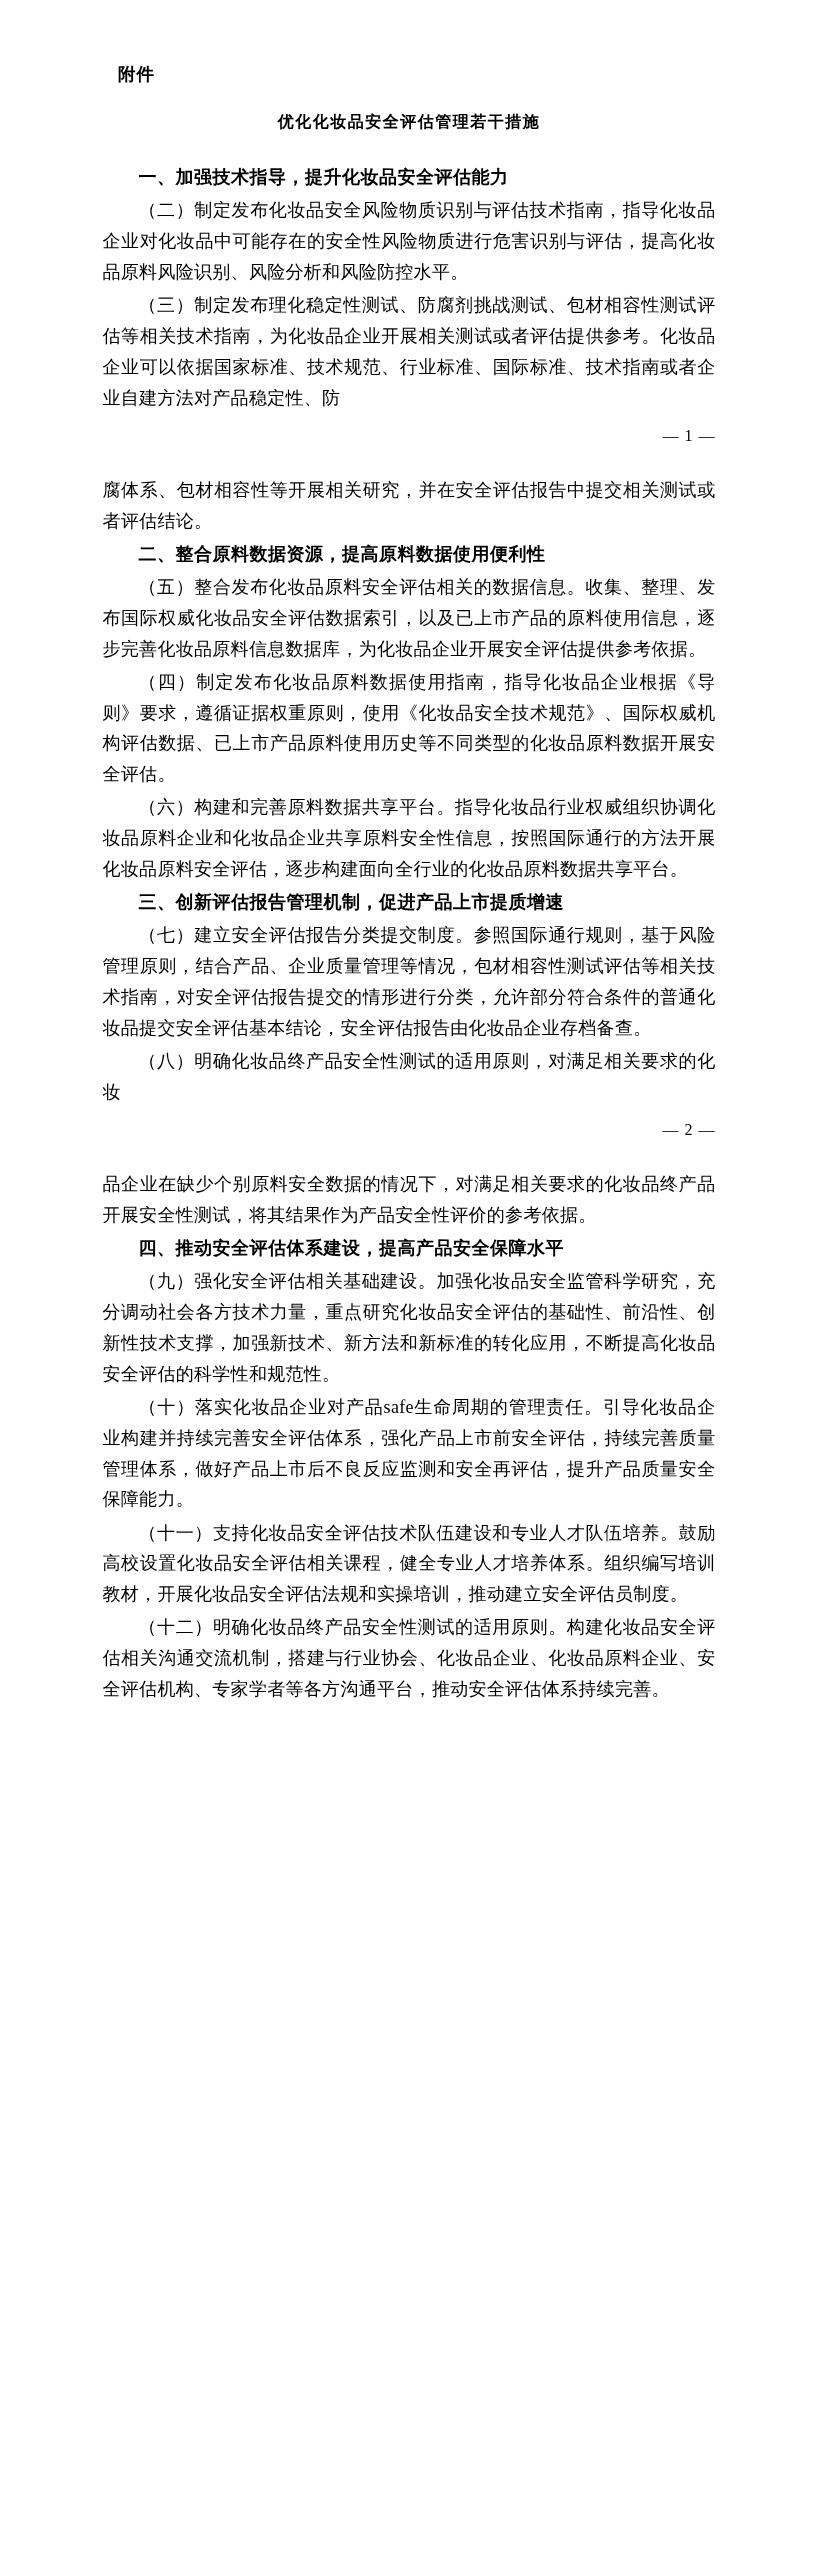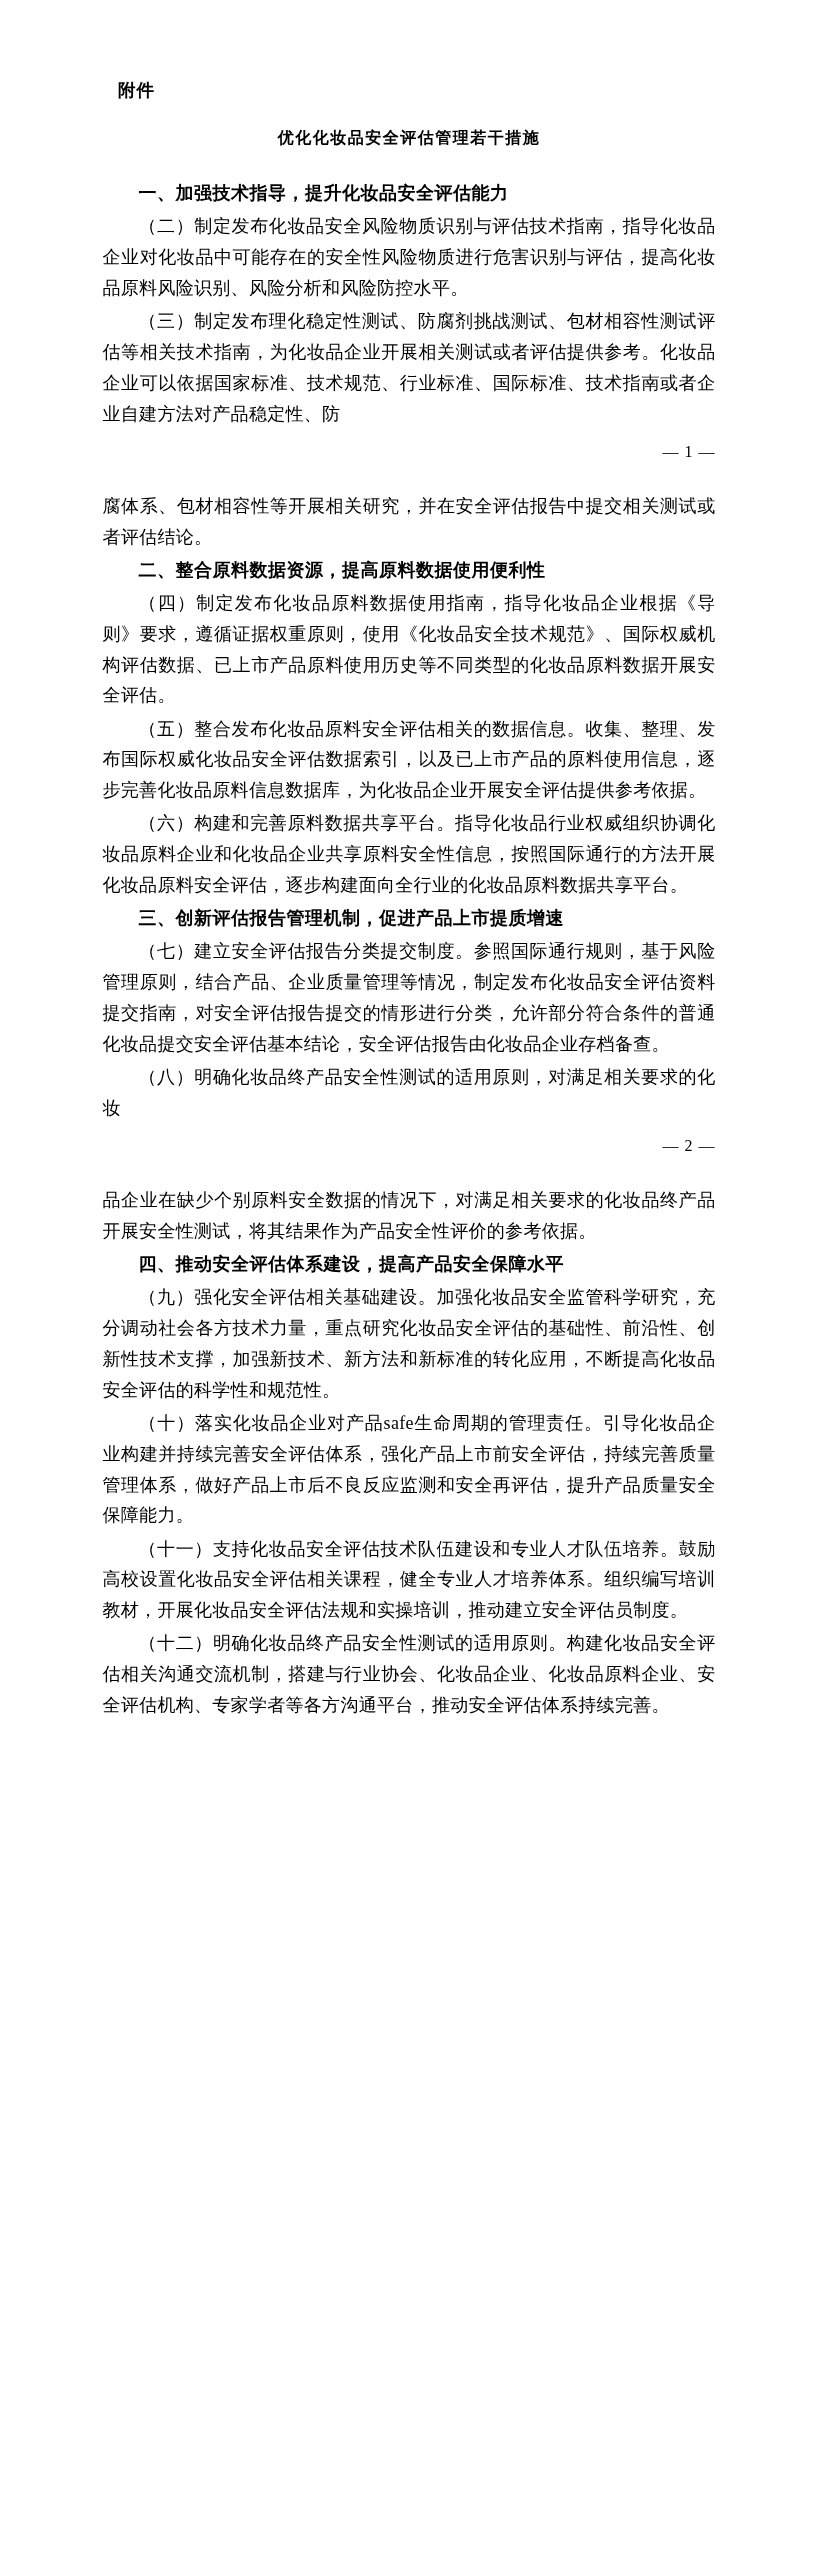--- a/index.html
+++ b/index.html
@@ -15,21 +15,21 @@
     width: 818px;
     min-height: 2954px;
     margin: 0 auto;
     background: #ffffff;
     position: relative;
     box-sizing: border-box;
     padding: 0;
   }
   .content {
     width: 613px;
-    margin: 16px auto;
+    margin: 0 auto;
     padding-top: 62px;
     box-sizing: border-box;
   }
   .attachment-label {
     font-family: "Liberation Sans", "DejaVu Sans", sans-serif;
     font-size: 17.5px;
     font-weight: bold;
     letter-spacing: 1px;
     margin: 0 0 25px 15.5px;
   }
@@ -87,25 +87,25 @@
     <p class="section-head">一、加强技术指导，提升化妆品安全评估能力</p>
     <p class="body-para">（二）制定发布化妆品安全风险物质识别与评估技术指南，指导化妆品企业对化妆品中可能存在的安全性风险物质进行危害识别与评估，提高化妆品原料风险识别、风险分析和风险防控水平。</p>
     <p class="body-para">（三）制定发布理化稳定性测试、防腐剂挑战测试、包材相容性测试评估等相关技术指南，为化妆品企业开展相关测试或者评估提供参考。化妆品企业可以依据国家标准、技术规范、行业标准、国际标准、技术指南或者企业自建方法对产品稳定性、防</p>
 
     <div class="page-break">
       <span class="page-number">— 1 —</span>
     </div>
 
     <p class="body-para" style="text-indent:0">腐体系、包材相容性等开展相关研究，并在安全评估报告中提交相关测试或者评估结论。</p>
     <p class="section-head">二、整合原料数据资源，提高原料数据使用便利性</p>
+    <p class="body-para">（五）整合发布化妆品原料安全评估相关的数据信息。收集、整理、发布国际权威化妆品安全评估数据索引，以及已上市产品的原料使用信息，逐步完善化妆品原料信息数据库，为化妆品企业开展安全评估提供参考依据。</p>
     <p class="body-para">（四）制定发布化妆品原料数据使用指南，指导化妆品企业根据《导则》要求，遵循证据权重原则，使用《化妆品安全技术规范》、国际权威机构评估数据、已上市产品原料使用历史等不同类型的化妆品原料数据开展安全评估。</p>
-    <p class="body-para">（五）整合发布化妆品原料安全评估相关的数据信息。收集、整理、发布国际权威化妆品安全评估数据索引，以及已上市产品的原料使用信息，逐步完善化妆品原料信息数据库，为化妆品企业开展安全评估提供参考依据。</p>
     <p class="body-para">（六）构建和完善原料数据共享平台。指导化妆品行业权威组织协调化妆品原料企业和化妆品企业共享原料安全性信息，按照国际通行的方法开展化妆品原料安全评估，逐步构建面向全行业的化妆品原料数据共享平台。</p>
     <p class="section-head">三、创新评估报告管理机制，促进产品上市提质增速</p>
-    <p class="body-para">（七）建立安全评估报告分类提交制度。参照国际通行规则，基于风险管理原则，结合产品、企业质量管理等情况，制定发布化妆品安全评估资料提交指南，对安全评估报告提交的情形进行分类，允许部分符合条件的普通化妆品提交安全评估基本结论，安全评估报告由化妆品企业存档备查。</p>
+    <p class="body-para">（七）建立安全评估报告分类提交制度。参照国际通行规则，基于风险管理原则，结合产品、企业质量管理等情况，包材相容性测试评估等相关技术指南，对安全评估报告提交的情形进行分类，允许部分符合条件的普通化妆品提交安全评估基本结论，安全评估报告由化妆品企业存档备查。</p>
     <p class="body-para">（八）明确化妆品终产品安全性测试的适用原则，对满足相关要求的化妆</p>
 
     <div class="page-break">
       <span class="page-number">— 2 —</span>
     </div>
 
     <p class="body-para" style="text-indent:0">品企业在缺少个别原料安全数据的情况下，对满足相关要求的化妆品终产品开展安全性测试，将其结果作为产品安全性评价的参考依据。</p>
     <p class="section-head">四、推动安全评估体系建设，提高产品安全保障水平</p>
     <p class="body-para">（九）强化安全评估相关基础建设。加强化妆品安全监管科学研究，充分调动社会各方技术力量，重点研究化妆品安全评估的基础性、前沿性、创新性技术支撑，加强新技术、新方法和新标准的转化应用，不断提高化妆品安全评估的科学性和规范性。</p>
     <p class="body-para">（十）落实化妆品企业对产品safe生命周期的管理责任。引导化妆品企业构建并持续完善安全评估体系，强化产品上市前安全评估，持续完善质量管理体系，做好产品上市后不良反应监测和安全再评估，提升产品质量安全保障能力。</p>

